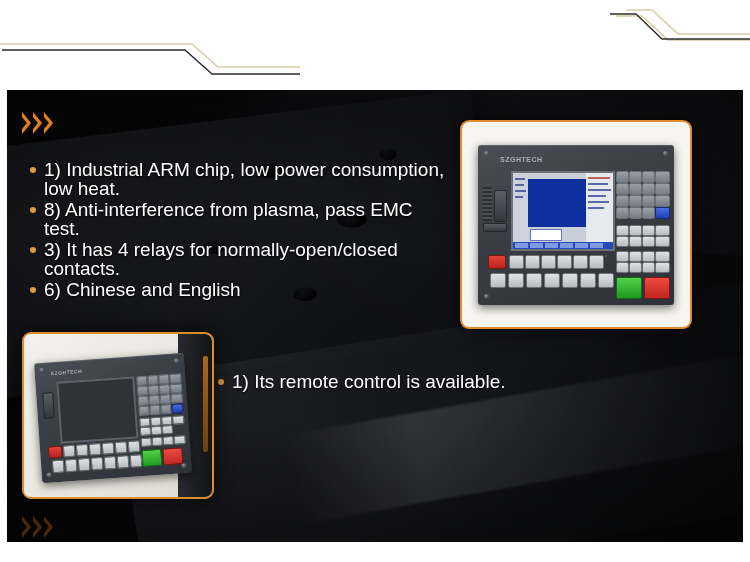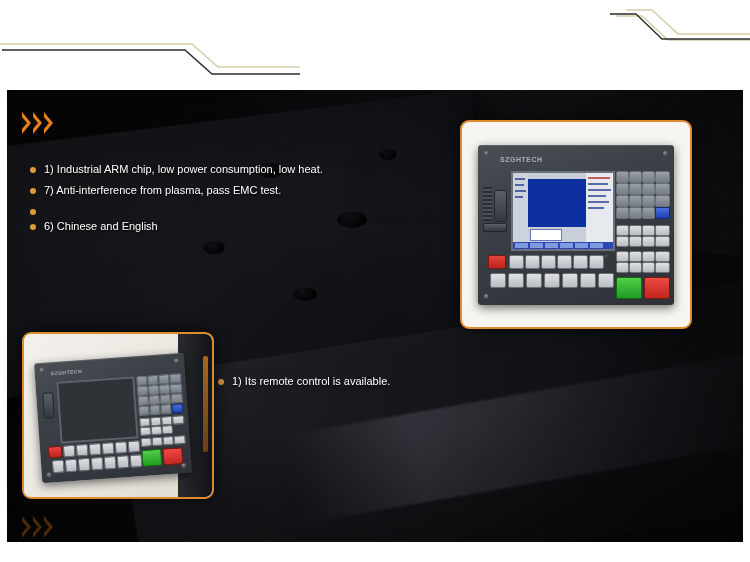--- a/index.html
+++ b/index.html
@@ -128,21 +128,21 @@
     margin-bottom:2px;
   }
   .bullet{
     flex:0 0 auto;
     width:6px;height:6px;border-radius:50%;
     background:#e09a3a;
     margin-top:7px;
   }
   .li-text{
     color:#ffffff;
-    font-size:11px;
+    font-size:19px;
     line-height:19px;
     font-family:"Liberation Sans", sans-serif;
     text-shadow:0 1px 2px rgba(0,0,0,.9);
   }
 
   
   .frame{
     position:absolute;
     border:2px solid #e08a2e;
     border-radius:9px;
@@ -260,24 +260,25 @@
   <div class="chev"></div>
 </div>
 
 <div class="list list-top">
   <div class="li">
     <div class="bullet"></div>
     <div class="li-text">1) Industrial ARM chip, low power consumption, low heat.</div>
   </div>
   <div class="li">
     <div class="bullet"></div>
-    <div class="li-text">7) Anti-interference from plasma, pass EMC test.</div>
+    <div class="li-text">8) Anti-interference from plasma, pass EMC test.</div>
   </div>
   <div class="li">
     <div class="bullet"></div>
+    <div class="li-text">3) It has 4 relays for normally-open/closed contacts.</div>
   </div>
   <div class="li">
     <div class="bullet"></div>
     <div class="li-text">6) Chinese and English</div>
   </div>
 </div>
 
 <div class="list list-bottom">
   <div class="li">
     <div class="bullet"></div>

